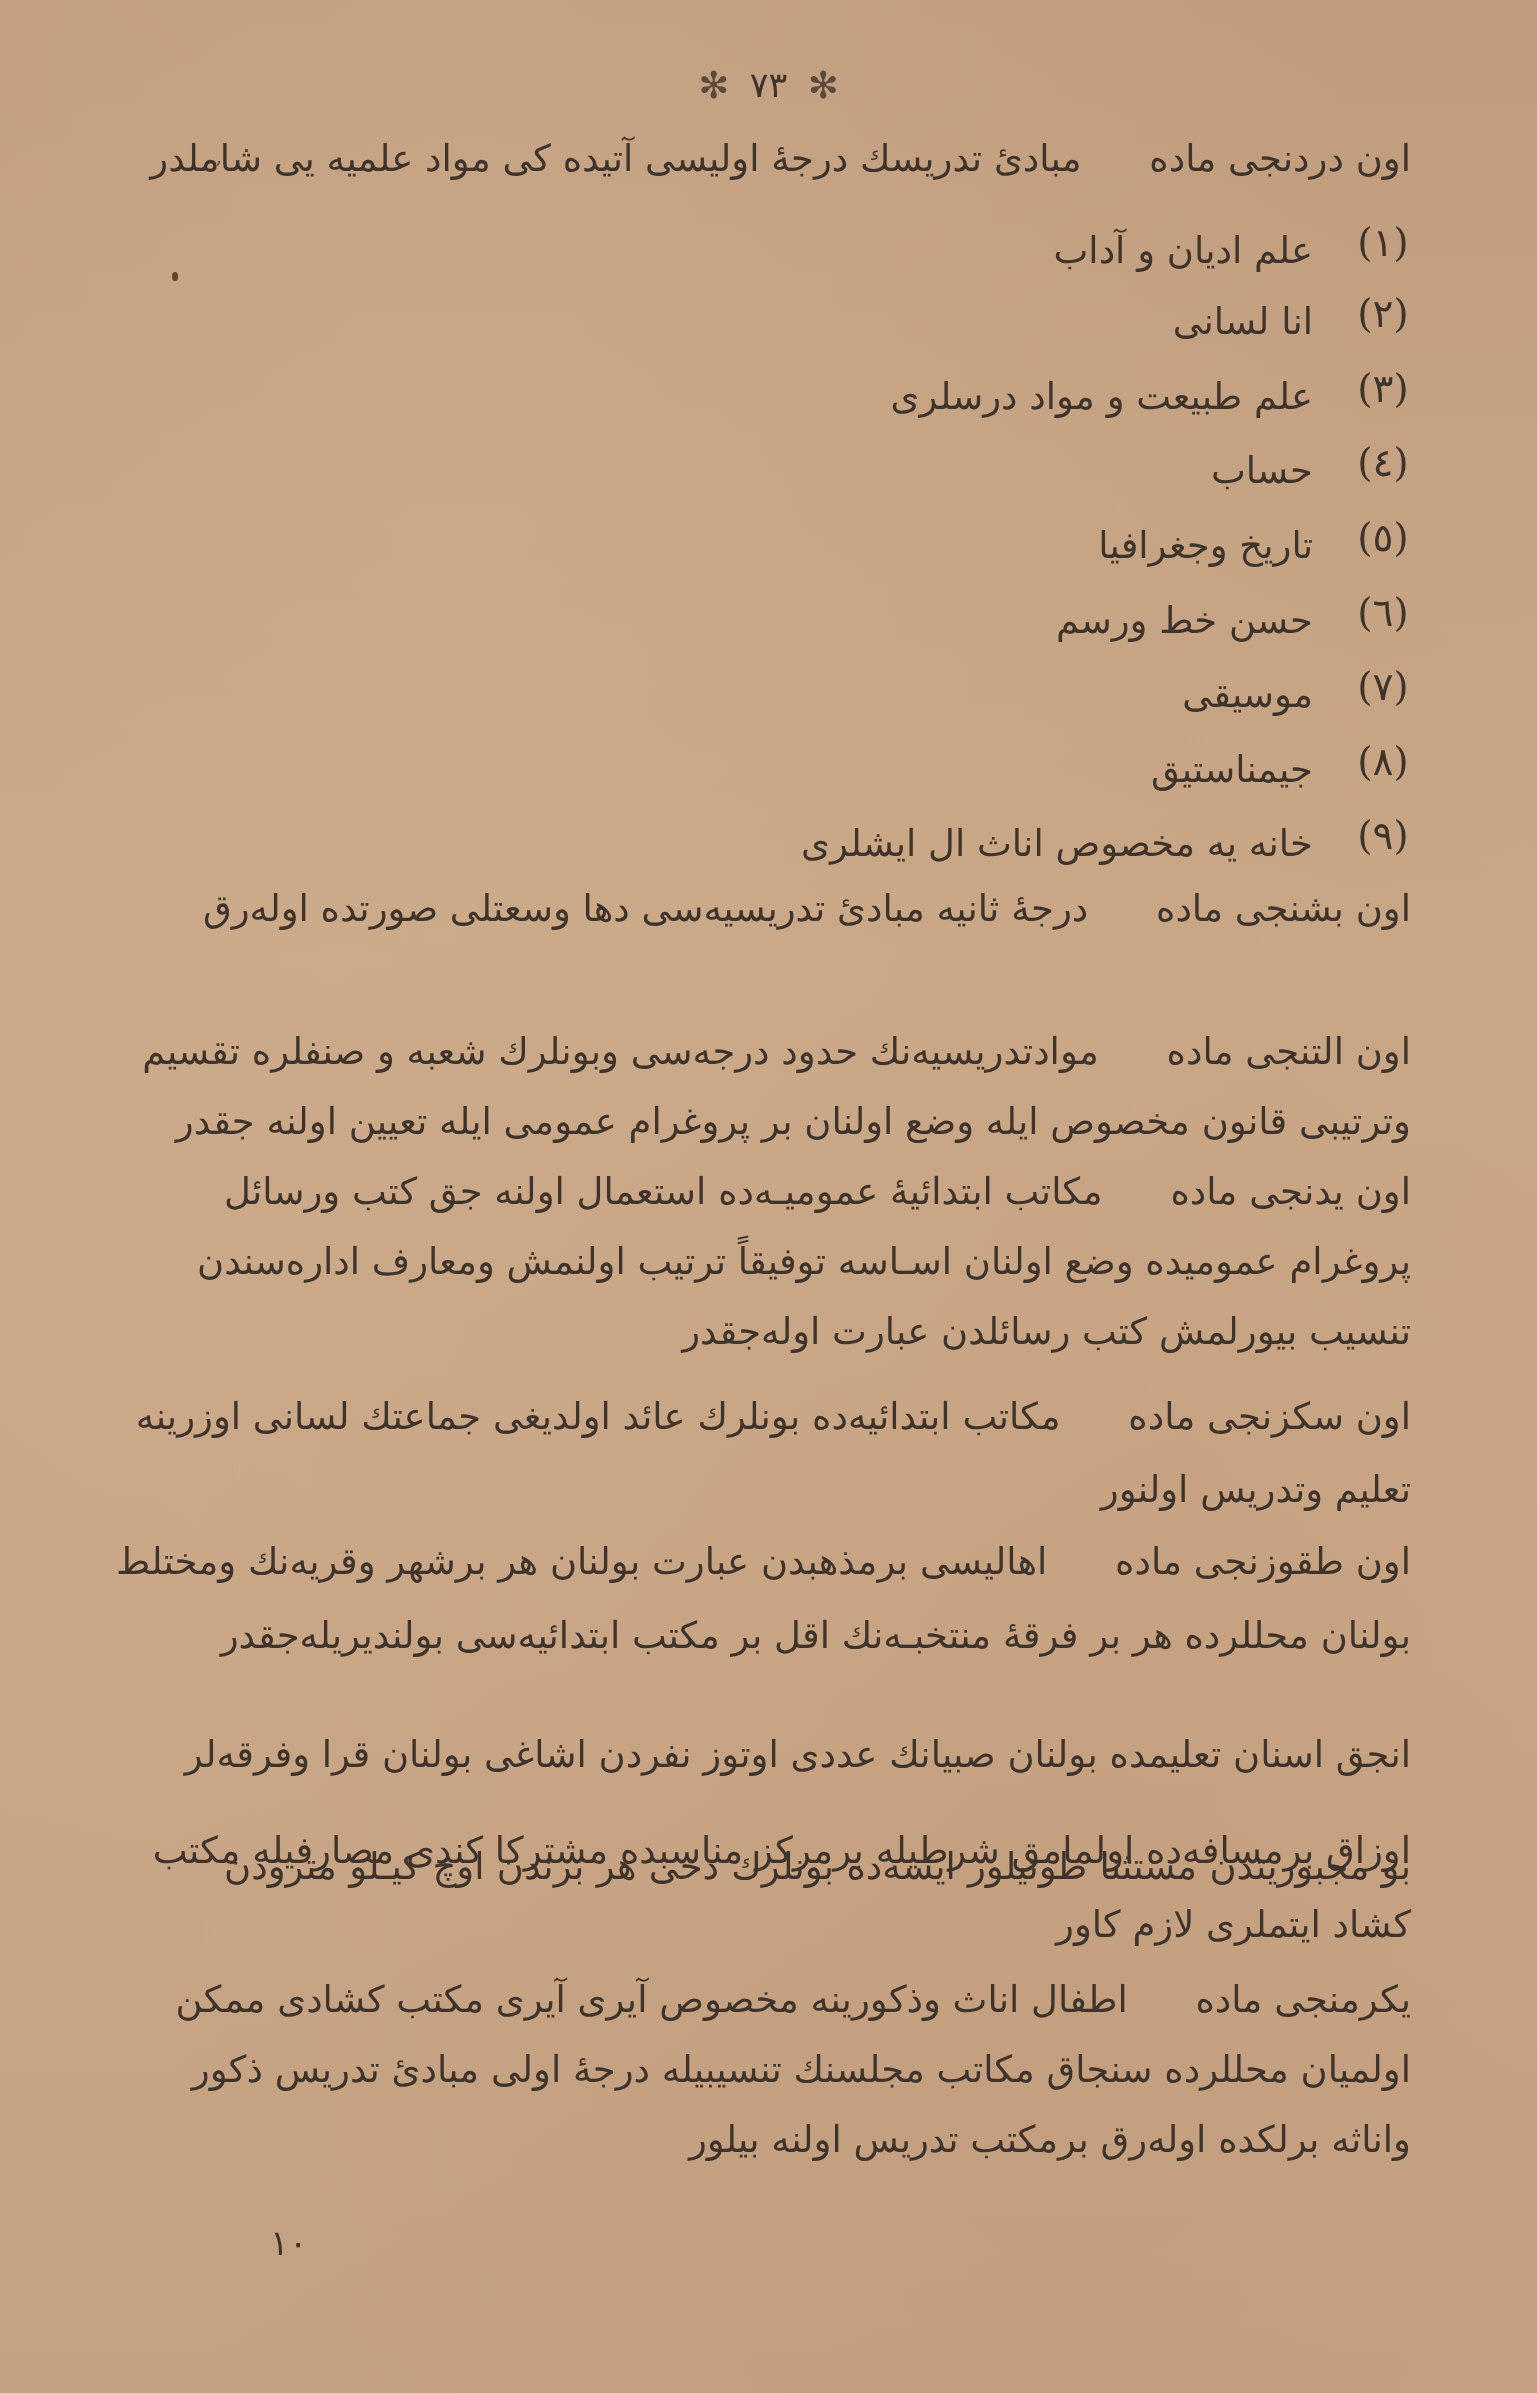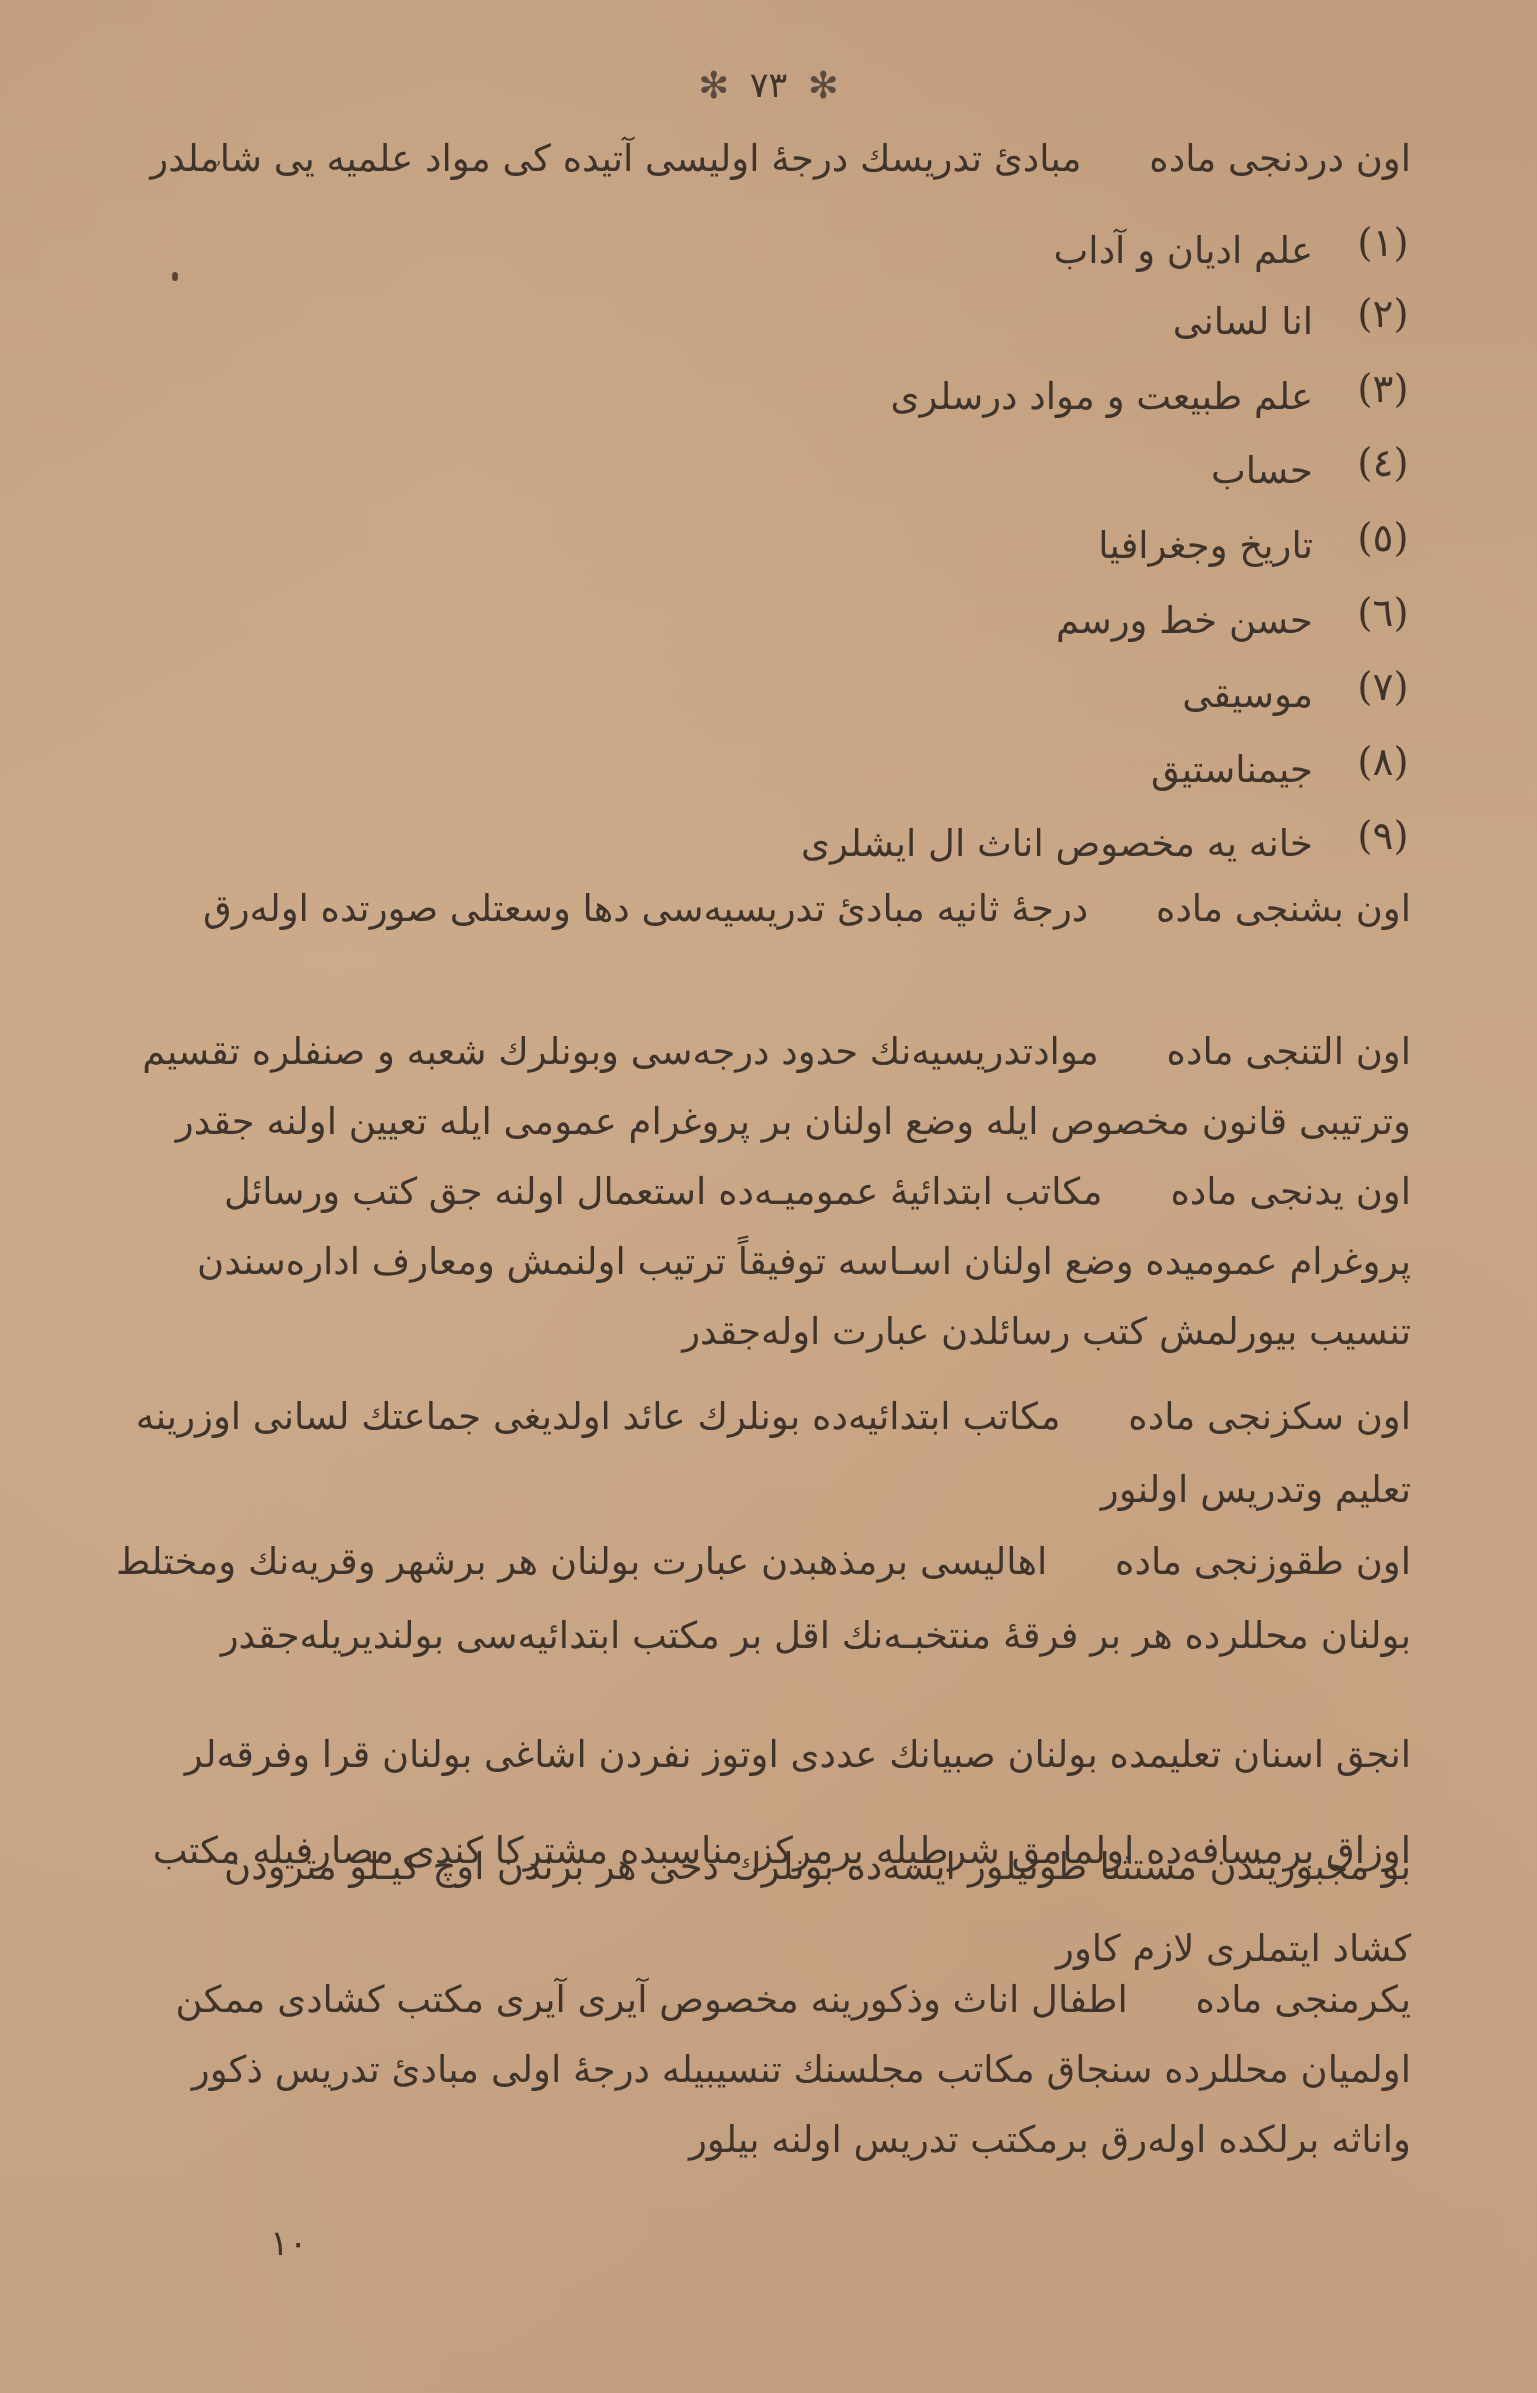--- a/index.html
+++ b/index.html
@@ -190,21 +190,21 @@
 
   <div class="line full" style="top:1543px;">
     <span>اون طقوزنجی ماده</span>
     <span class="article-head"></span>
     <span>اهالیسی برمذهبدن عبارت بولنان هر برشهر وقریه‌نك ومختلط</span>
   </div>
   <div class="line full" style="top:1617px;">بولنان محللرده هر بر فرقهٔ منتخبـه‌نك اقل بر مكتب ابتدائیه‌سی بولندیریله‌جقدر</div>
   <div class="line full" style="top:1736px;">انجق اسنان تعلیمده بولنان صبیانك عددی اوتوز نفردن اشاغی بولنان قرا وفرقه‌لر</div>
   <div class="line full" style="top:1848px;">بو مجبوریتدن مستثنا طوتیلور ایسه‌ده بونلرك دخی هر برندن اوچ كیـلو مترودن</div>
   <div class="line full" style="top:1832px;">اوزاق برمسافه‌ده اولمامق شرطیله برمركز مناسبده مشتركا كندی مصارفیله مكتب</div>
-  <div class="line" style="top:1906px;margin-top:24px;">كشاد ایتملری لازم كاور</div>
+  <div class="line" style="top:1906px;">كشاد ایتملری لازم كاور</div>
 
   <div class="line full" style="top:1981px;">
     <span>یكرمنجی ماده</span>
     <span class="article-head"></span>
     <span>اطفال اناث وذكورینه مخصوص آیری آیری مكتب كشادی ممكن</span>
   </div>
   <div class="line full" style="top:2051px;">اولمیان محللرده سنجاق مكاتب مجلسنك تنسیبیله درجهٔ اولی مبادئ تدریس ذكور</div>
   <div class="line" style="top:2121px;">واناثه برلكده اوله‌رق برمكتب تدریس اولنه بیلور</div>
 
   <div class="footer-number">١٠</div>

